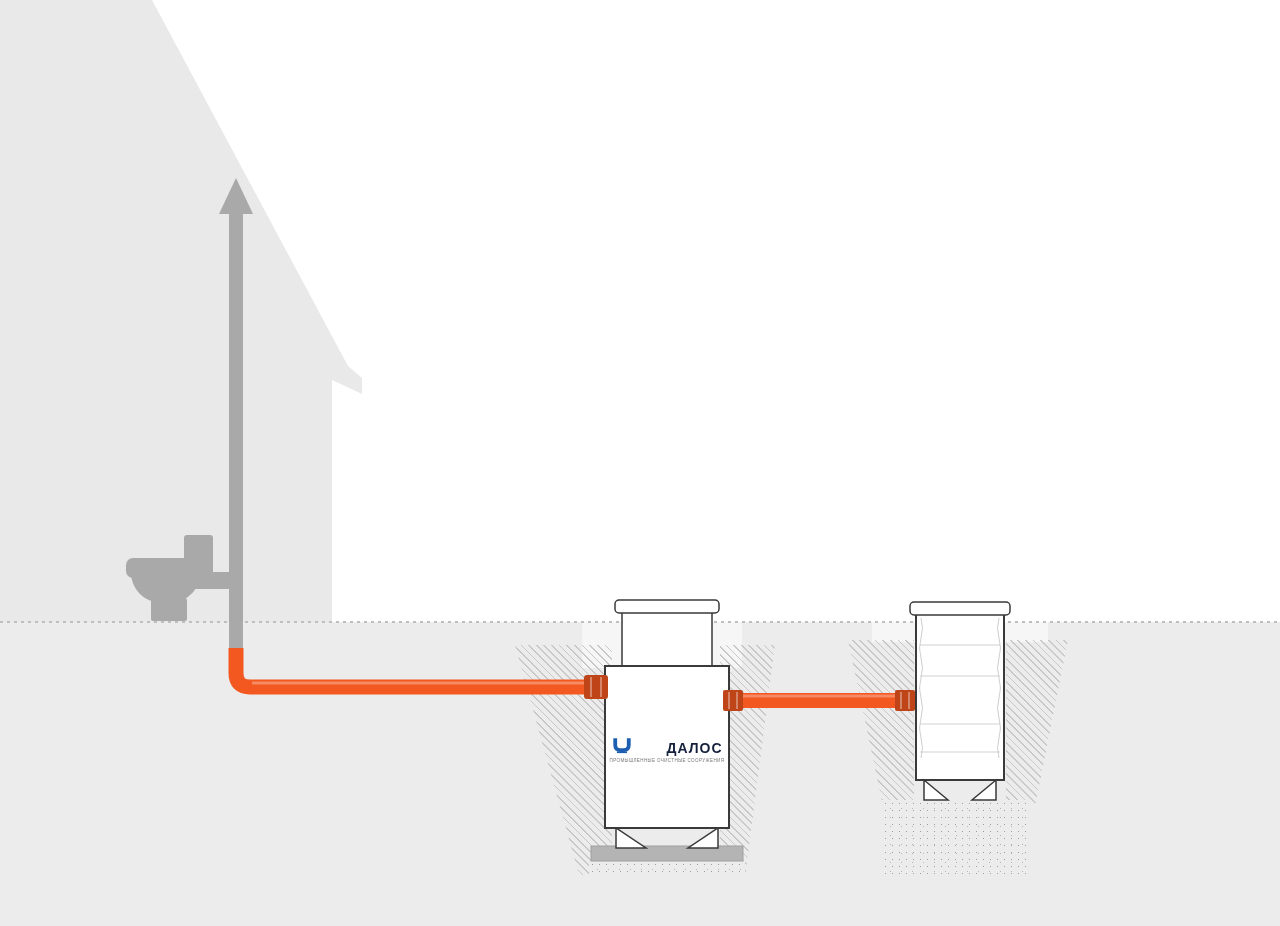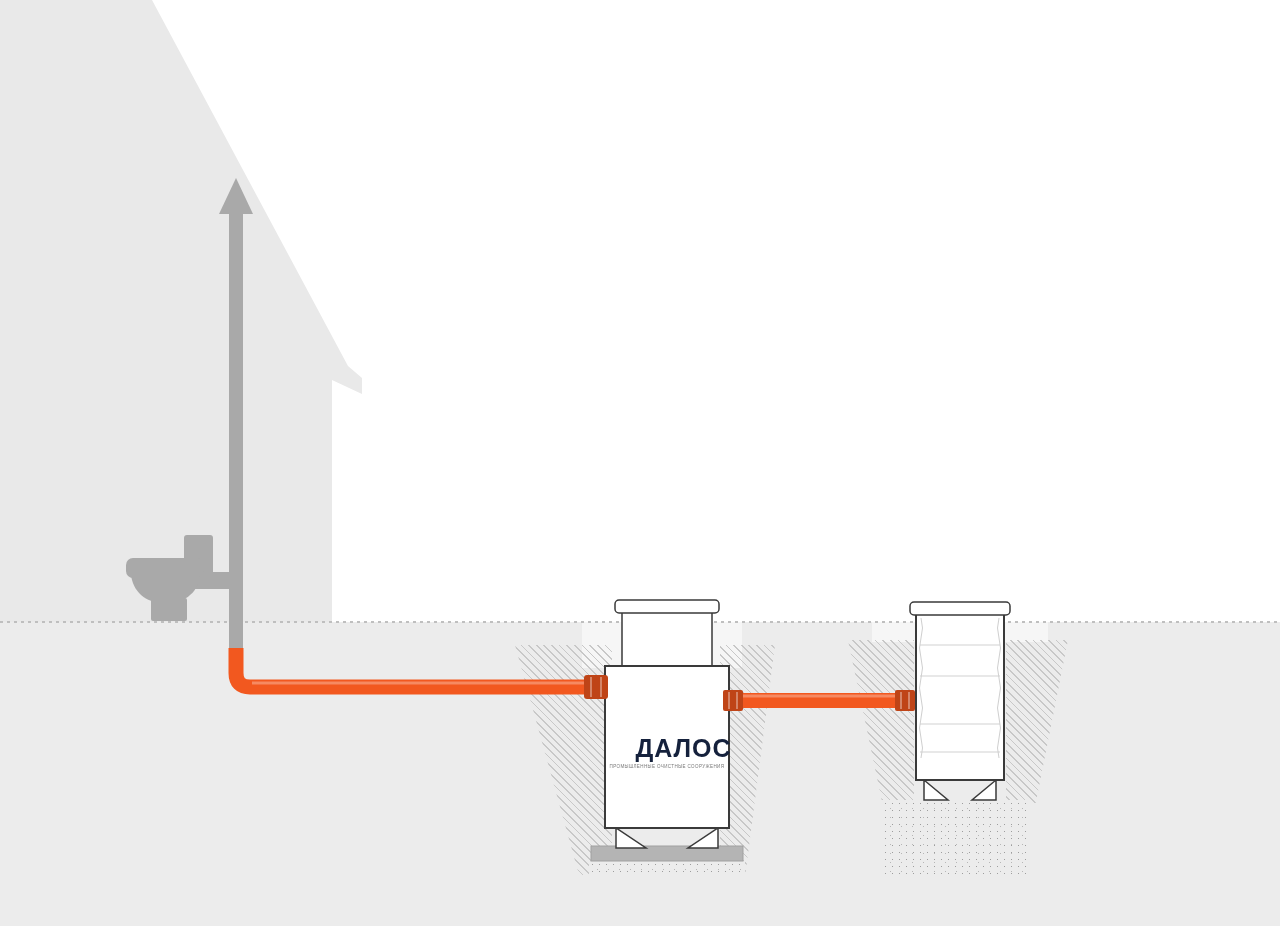--- a/index.html
+++ b/index.html
@@ -19,21 +19,21 @@
   .hatch.d{left:1006px;top:640px;width:62px;height:163px;clip-path:polygon(0 0,100% 0,48% 100%,0 100%);}
   .gravel{background-color:var(--soil,#ececec);
           background-image:radial-gradient(circle, #9d9d9d 0.9px, rgba(0,0,0,0) 1px),
                            radial-gradient(circle, #b7b7b7 0.9px, rgba(0,0,0,0) 1px);
           background-size:7px 7px, 11px 9px;background-position:0 0, 3px 4px;}
   .gravel.pad{left:882px;top:800px;width:150px;height:76px;}
   .gravel.strip{left:589px;top:861px;width:156px;height:17px;}
   .art{left:0;top:0;width:1280px;height:926px;}
   .logo{left:605px;top:736px;width:124px;text-align:center;}
   .logo-row{display:flex;align-items:flex-end;justify-content:center;gap:5px;}
-  .logo-text{font-size:25px;font-weight:bold;color:var(--logo-text,#15213c);letter-spacing:1px;line-height:1;margin-left:28px;}
+  .logo-text{font-size:14px;font-weight:bold;color:var(--logo-text,#15213c);letter-spacing:1px;line-height:1;margin-left:28px;}
   .logo-tag{margin-top:3px;font-size:4.5px;color:#777;letter-spacing:.4px;white-space:nowrap;overflow:hidden;}
 </style>
 </head>
 <body>
 
 <div class="canvas">
 
   <div class="layer soil"></div>
 
   <div class="layer house"></div>

